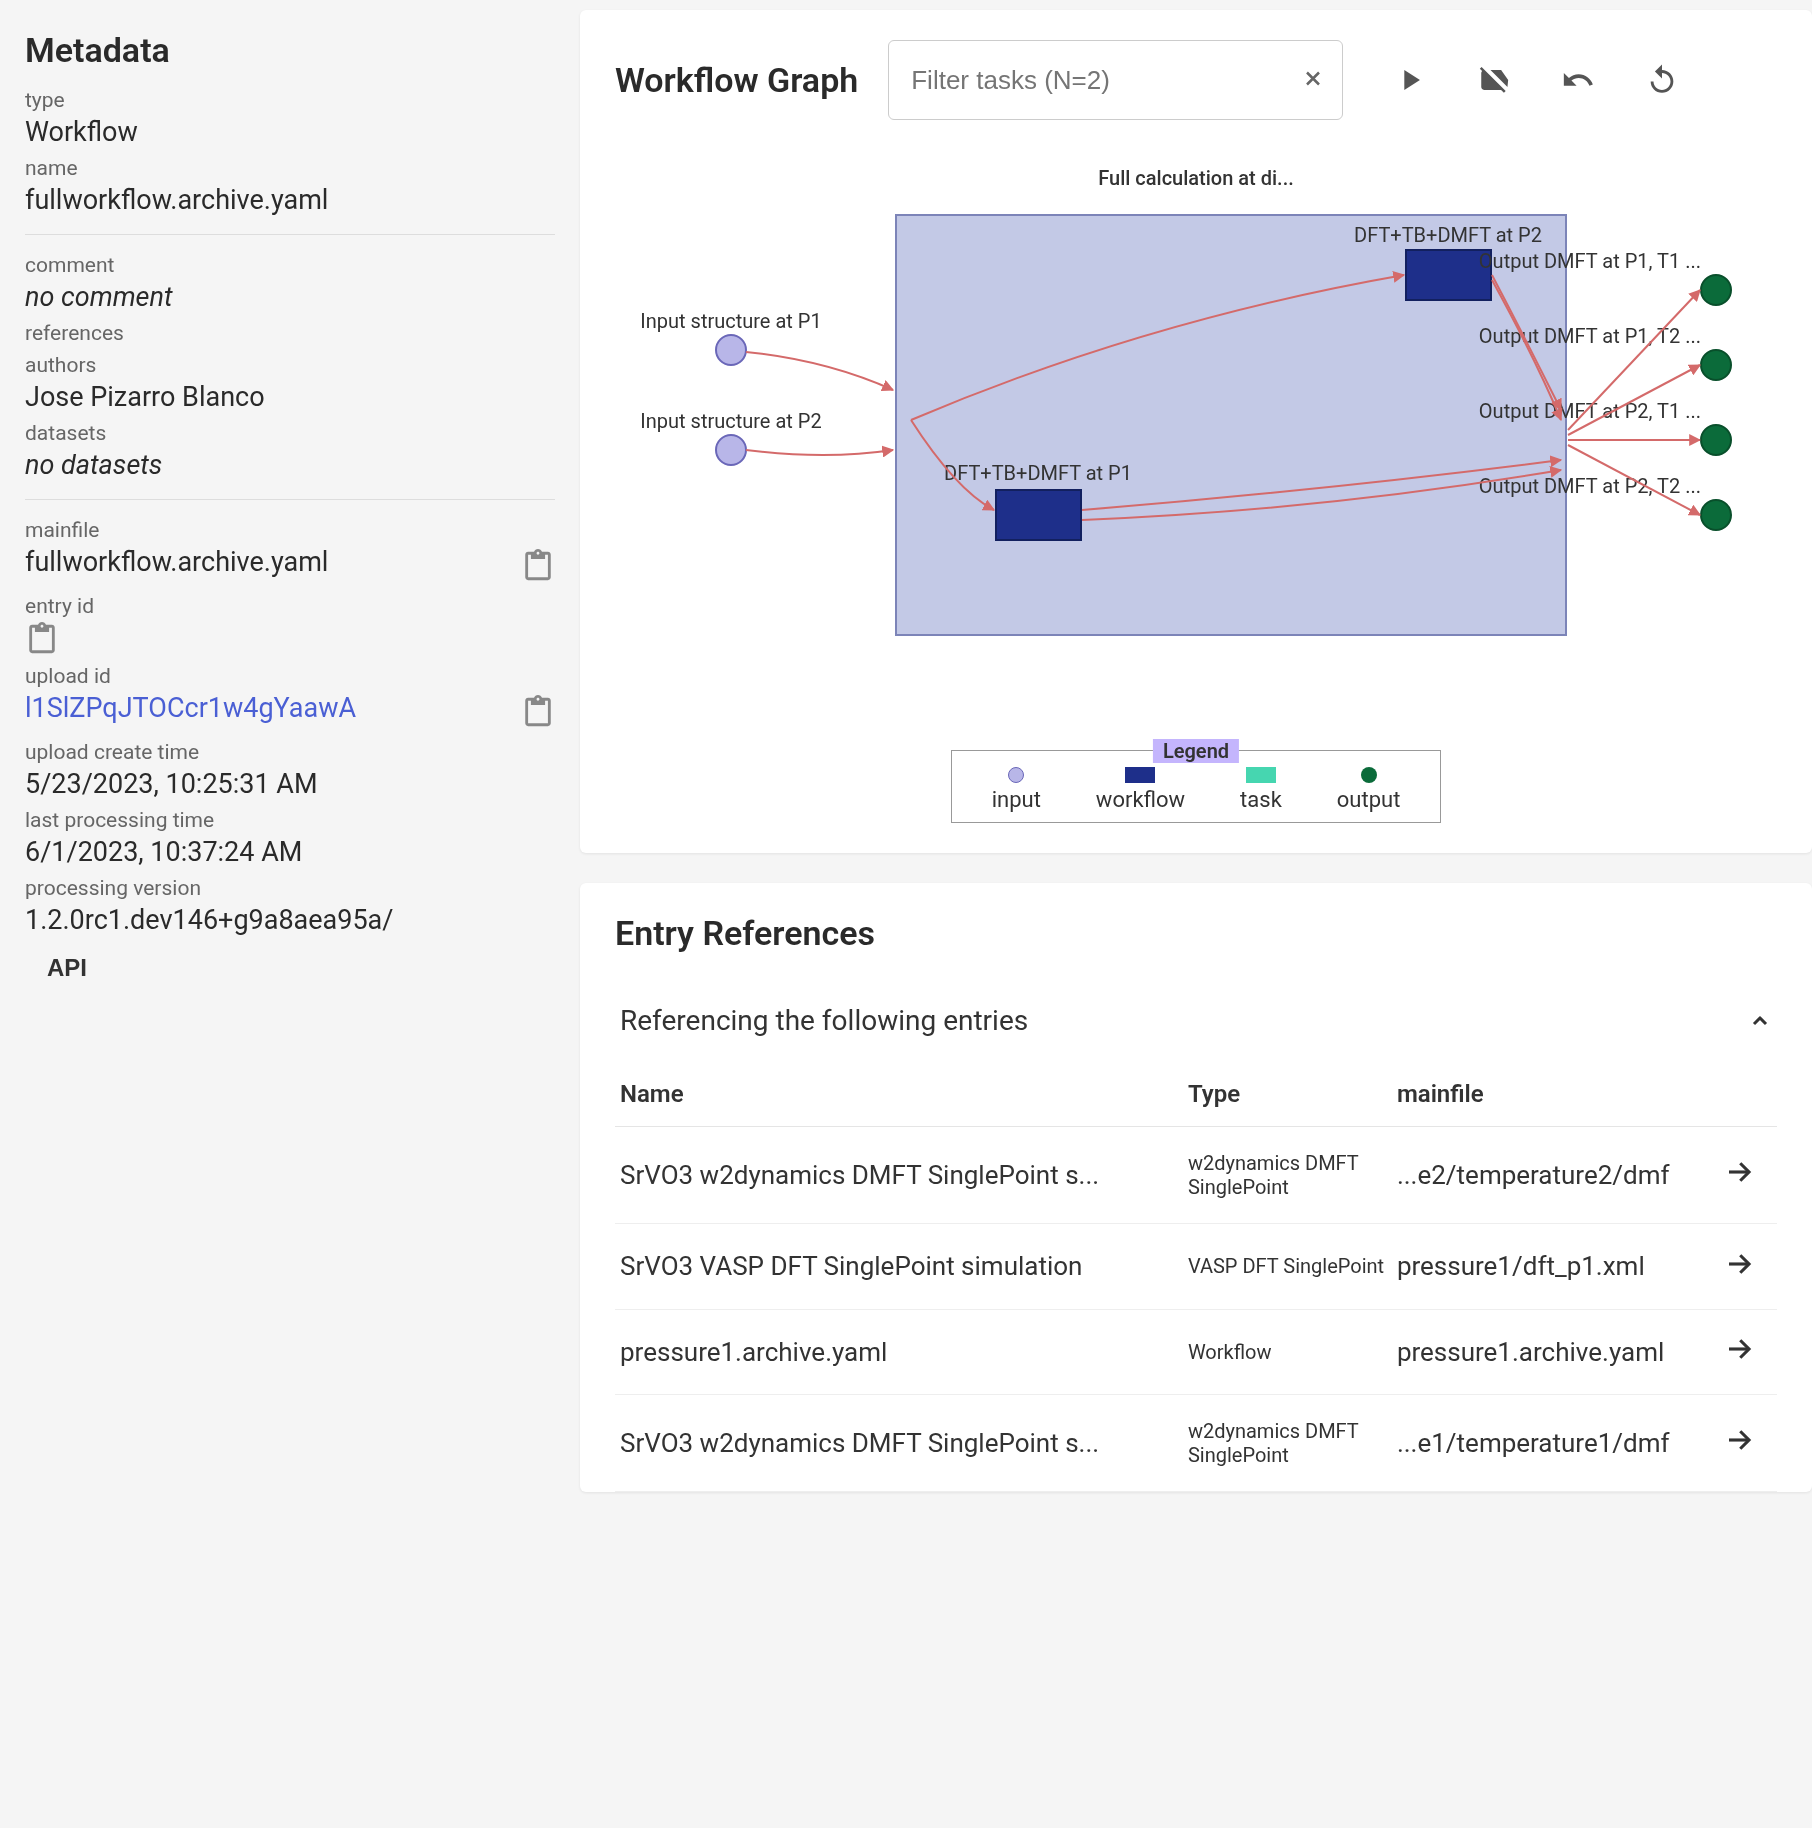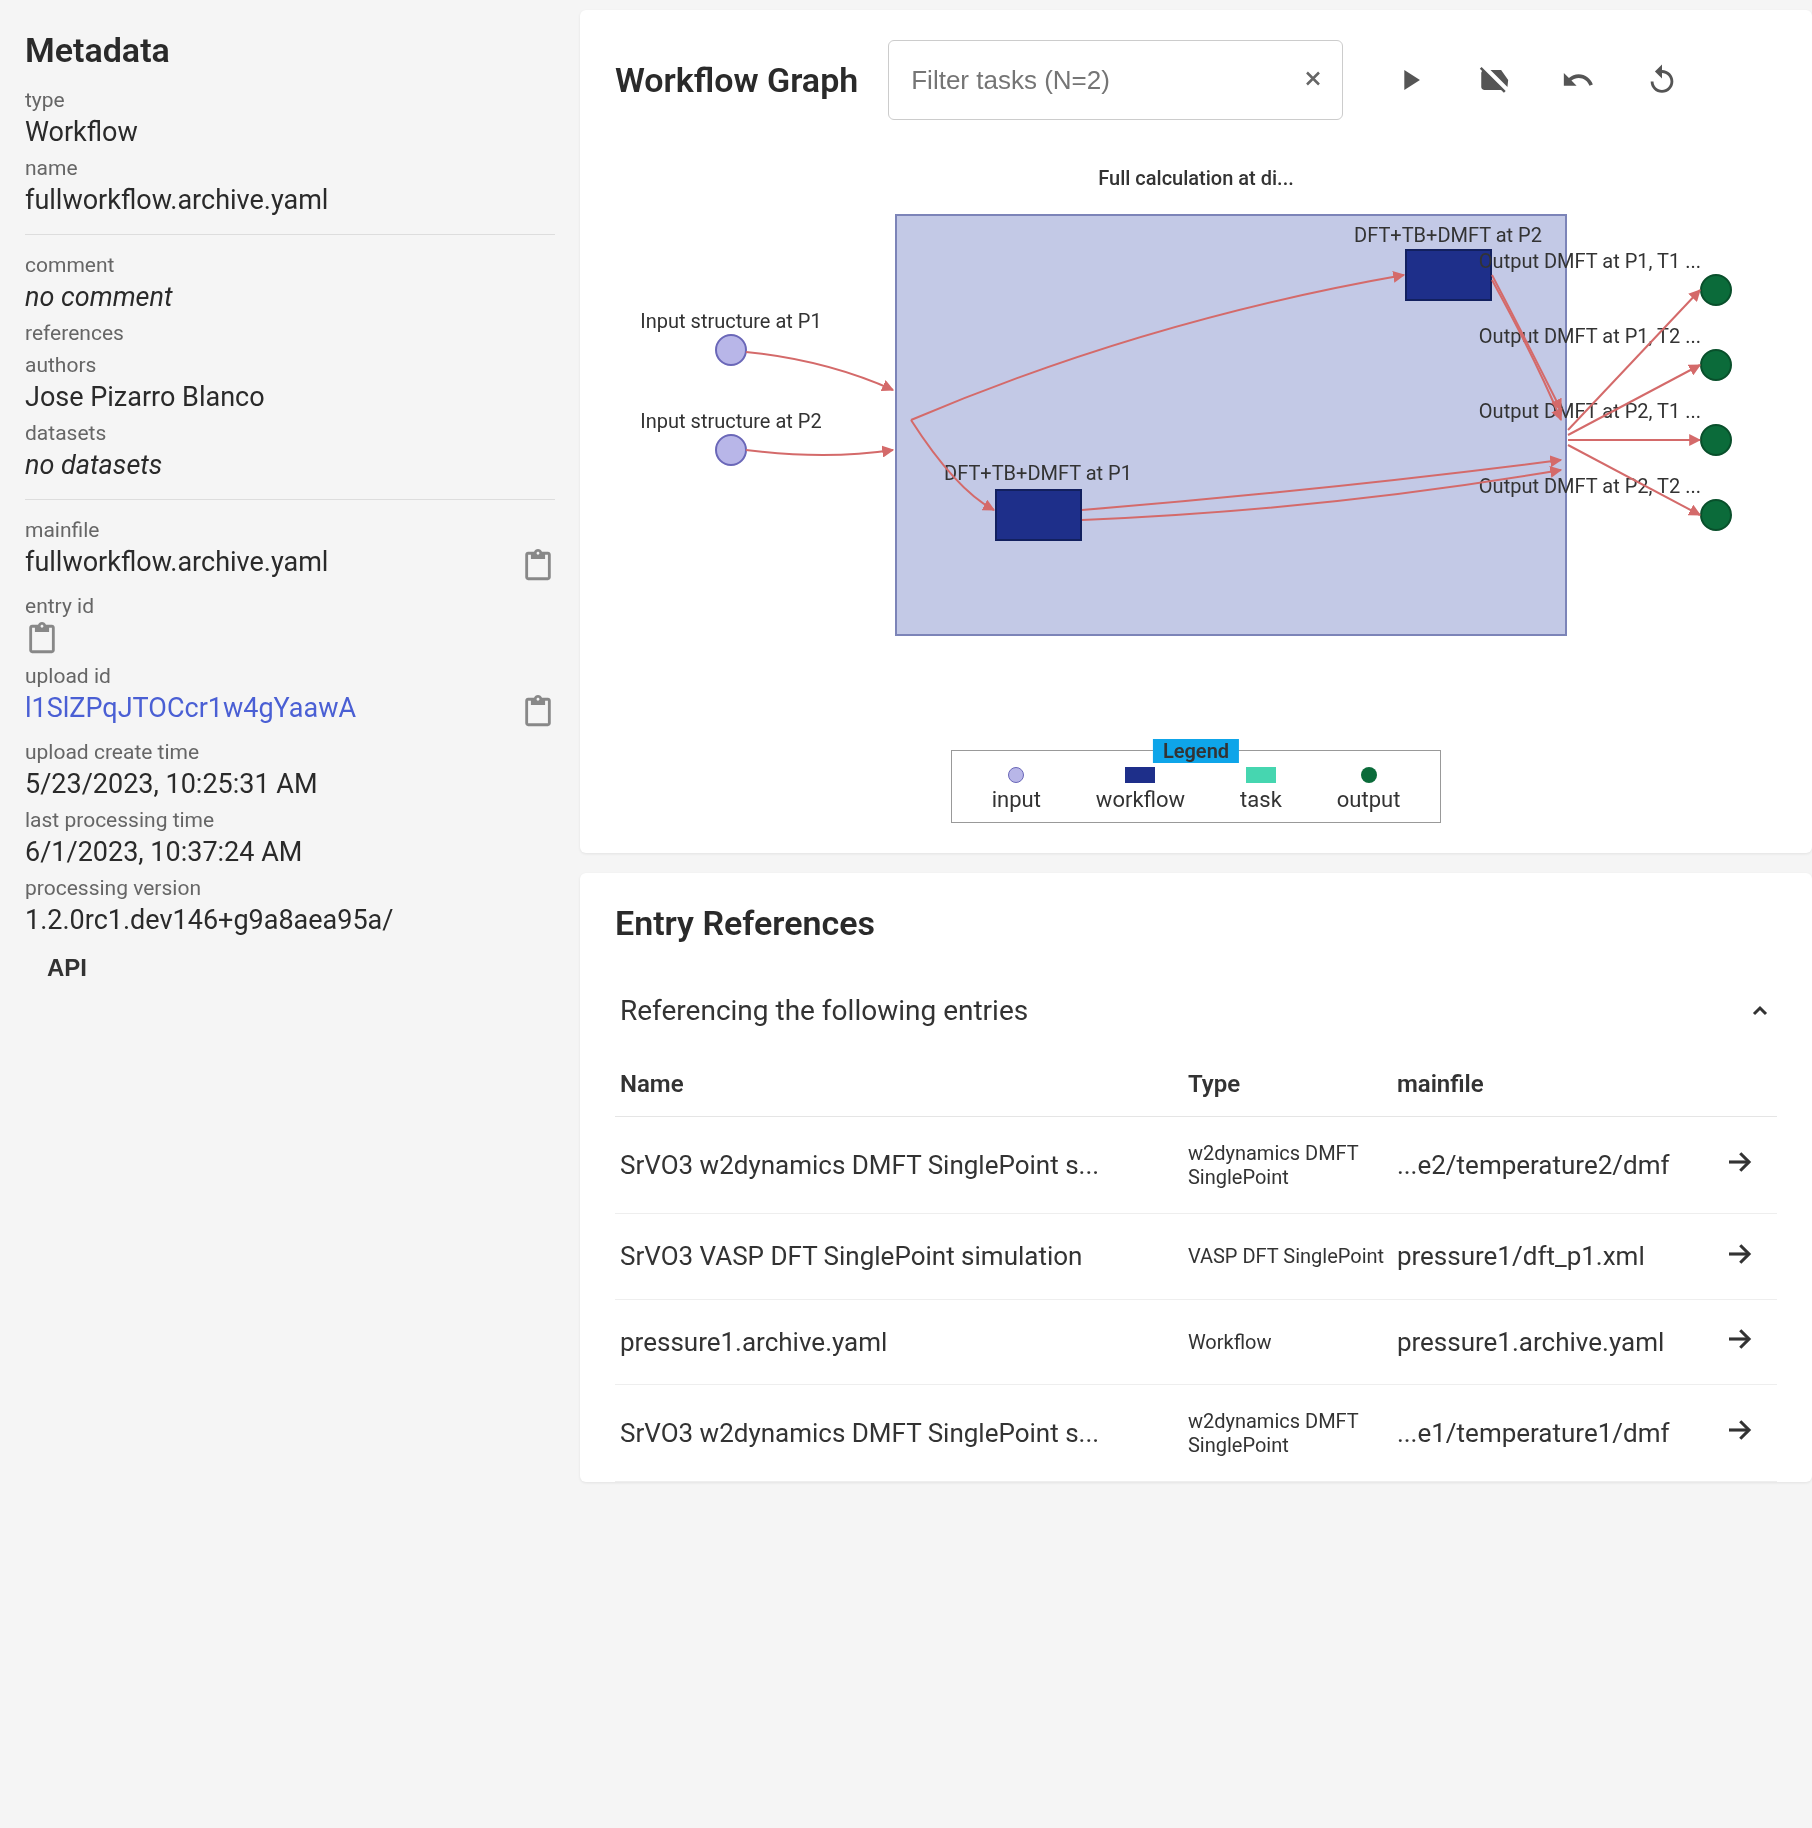--- a/index.html
+++ b/index.html
@@ -62,21 +62,21 @@
       background: none;
       border: none;
       padding: 10px 22px;
       cursor: pointer;
       text-transform: uppercase;
     }
     .main {
       flex: 1;
       display: flex;
       flex-direction: column;
-      gap: 20px;
+      gap: 30px;
       padding-top: 10px;
     }
     .card {
       background: #fff;
       border-radius: 6px;
       box-shadow: 0 1px 3px rgba(0,0,0,0.08);
     }
     .graph-card { padding: 30px 35px; }
     .graph-header {
       display: flex;
@@ -138,21 +138,21 @@
       gap: 55px;
       padding: 16px 40px 10px;
       margin-top: 30px;
       position: relative;
     }
     .legend-title {
       position: absolute;
       top: -12px;
       left: 50%;
       transform: translateX(-50%);
-      background: #0ea5e9;
+      background: #c4b5fd;
       padding: 0 10px;
       font-size: 20px;
       font-weight: 600;
     }
     .legend-item {
       display: flex;
       flex-direction: column;
       align-items: center;
       font-size: 22px;
       gap: 4px;

